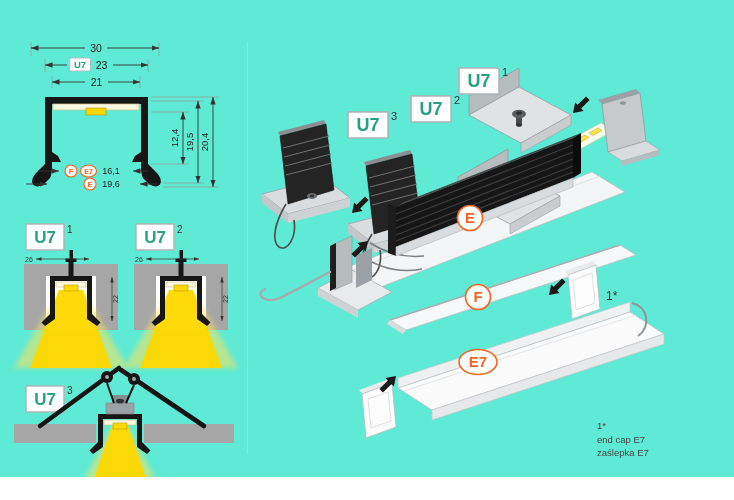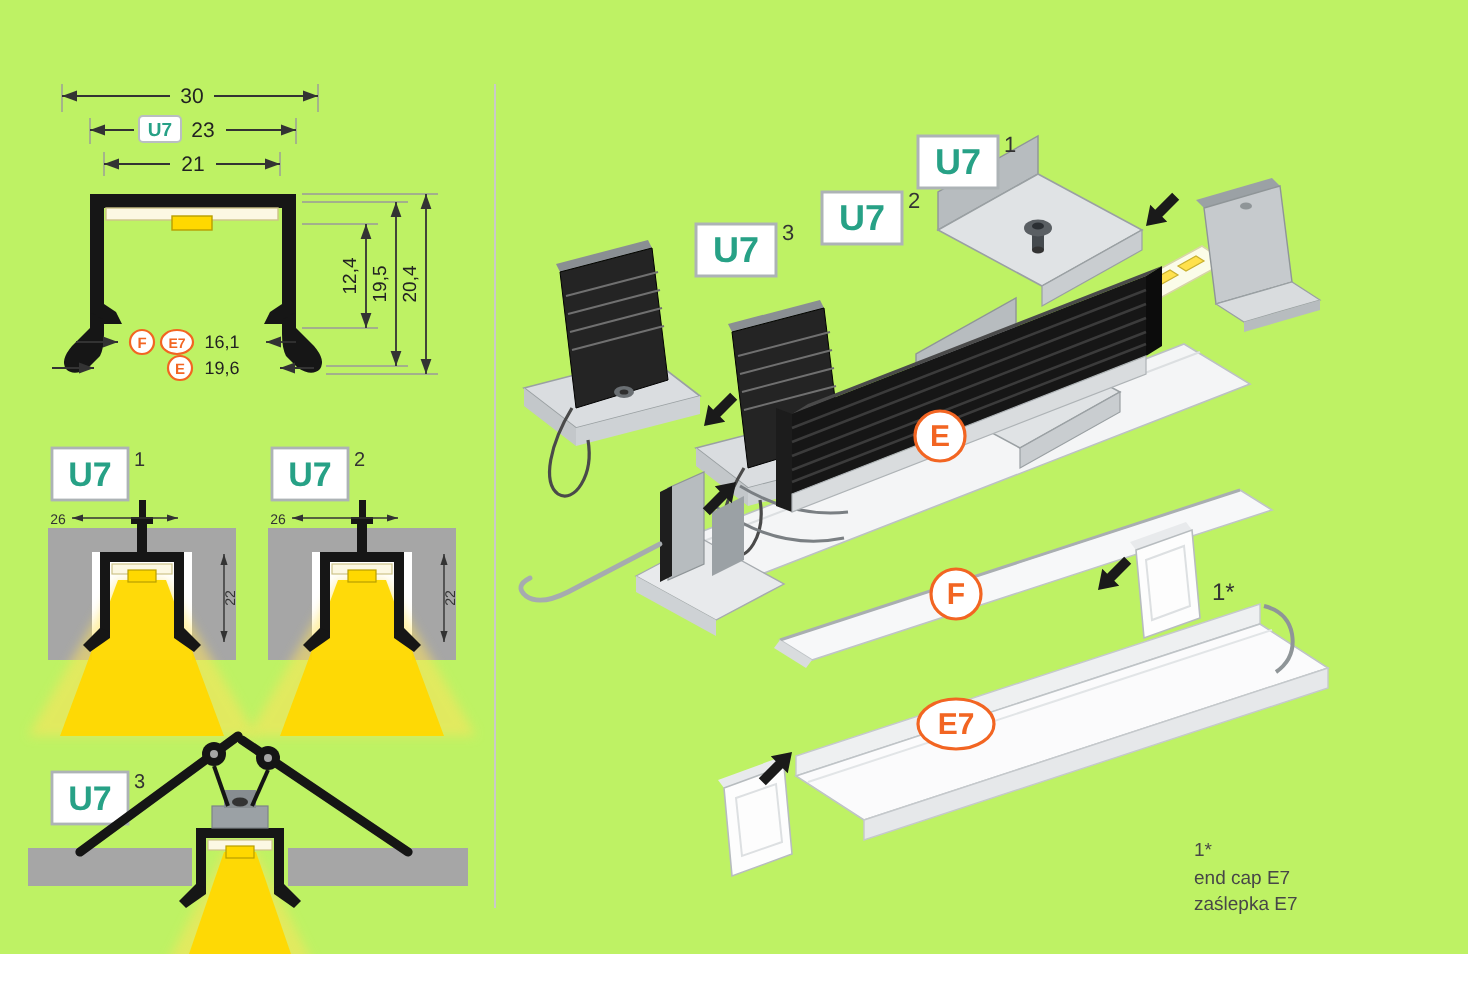--- a/index.html
+++ b/index.html
@@ -1,16 +1,16 @@
 <!DOCTYPE html>
 <html><head>
 <meta charset="utf-8">
 <style>
   html,body{margin:0;padding:0;background:#fff}
-  .stage{position:relative;width:734px;height:477px;background:#bef264;overflow:hidden;
+  .stage{position:relative;width:734px;height:477px;background:#5eead4;overflow:hidden;
          font-family:"Liberation Sans",sans-serif}
   .stage svg{position:absolute;overflow:visible}
   svg text{font-family:"Liberation Sans",sans-serif}
   #divider{position:absolute;left:247px;top:42px;width:1px;height:412px;background:#c9c9c9}
   .footnote{position:absolute;left:597px;top:419px;font-size:9.5px;line-height:13.5px;color:#474747}
   .dimline{stroke:#333;stroke-width:0.9}
   .tick{stroke:#9a9a9a;stroke-width:0.7}
   .dimtext{fill:#222}
 </style>
 </head>

